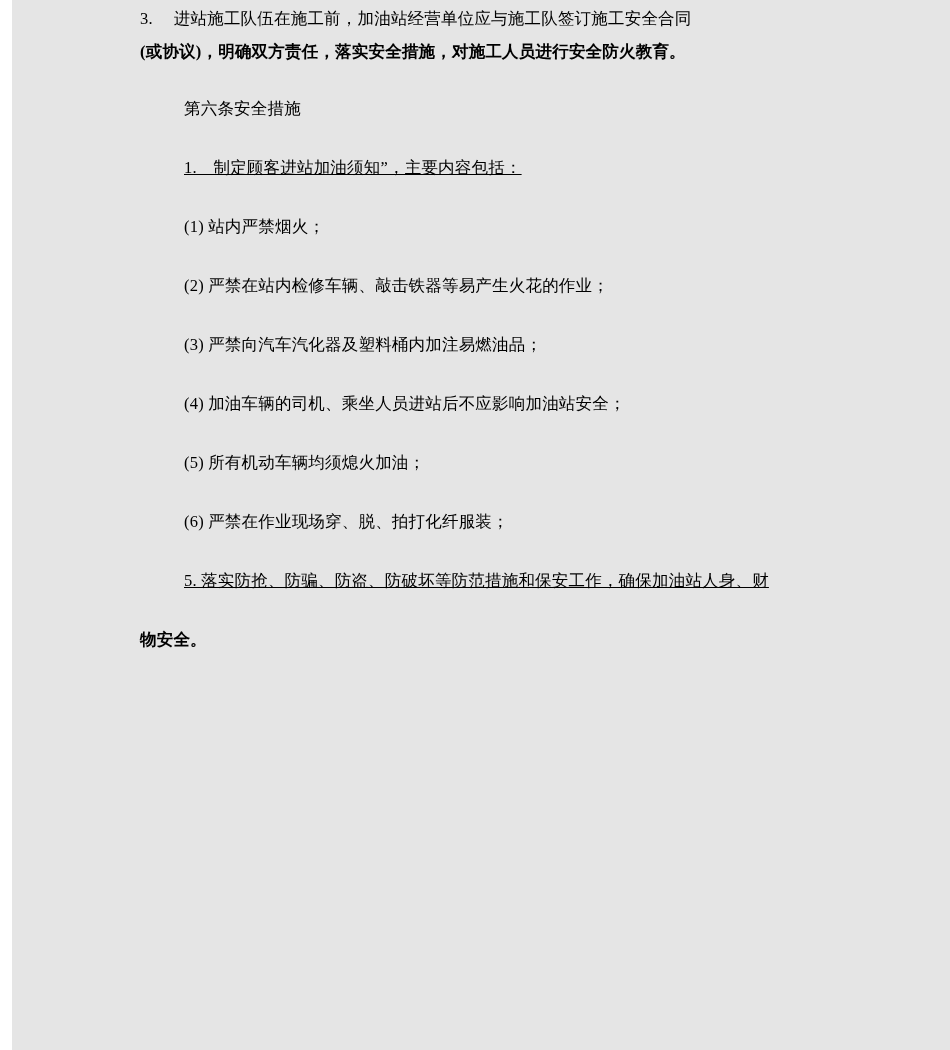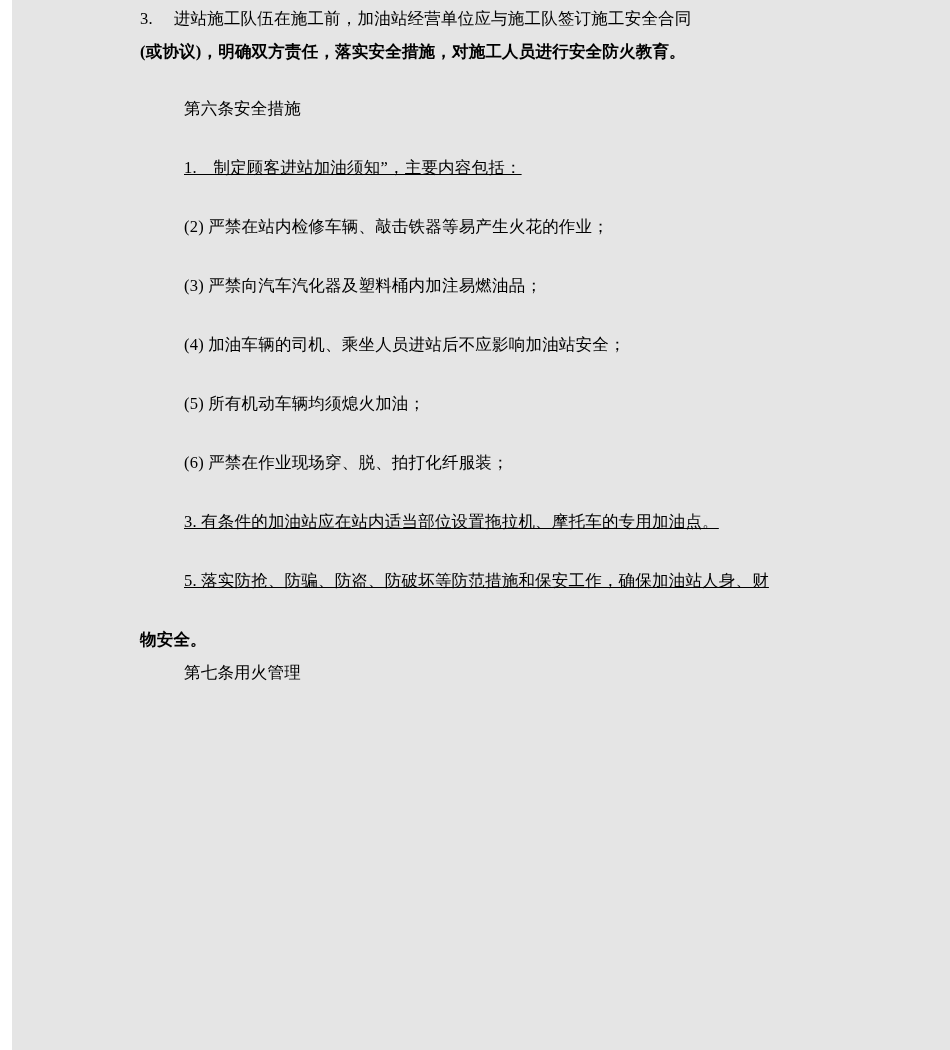--- a/index.html
+++ b/index.html
@@ -71,27 +71,26 @@
 <div class="page">
   <div class="doc-body">
 
     <p class="para tight first-para">3.　 进站施工队伍在施工前，加油站经营单位应与施工队签订施工安全合同</p>
     <p class="para cont">(或协议)，明确双方责任，落实安全措施，对施工人员进行安全防火教育。</p>
 
     <p class="heading">第六条安全措施</p>
 
     <p class="item">1.　制定顾客进站加油须知”，主要内容包括：</p>
 
+    <p class="subitem">(1) 站内严禁烟火；</p>
     <p class="subitem">(2) 严禁在站内检修车辆、敲击铁器等易产生火花的作业；</p>
     <p class="subitem">(3) 严禁向汽车汽化器及塑料桶内加注易燃油品；</p>
     <p class="subitem">(4) 加油车辆的司机、乘坐人员进站后不应影响加油站安全；</p>
     <p class="subitem">(5) 所有机动车辆均须熄火加油；</p>
     <p class="subitem">(6) 严禁在作业现场穿、脱、拍打化纤服装；</p>
 
-    <p class="item">3. 有条件的加油站应在站内适当部位设置拖拉机、摩托车的专用加油点。</p>
 
     <p class="item tight">5. 落实防抢、防骗、防盗、防破坏等防范措施和保安工作，确保加油站人身、财</p>
     <p class="para tight cont">物安全。</p>
 
-    <p class="last-line">第七条用火管理</p>
 
   </div>
 </div>
 
 </body></html>

